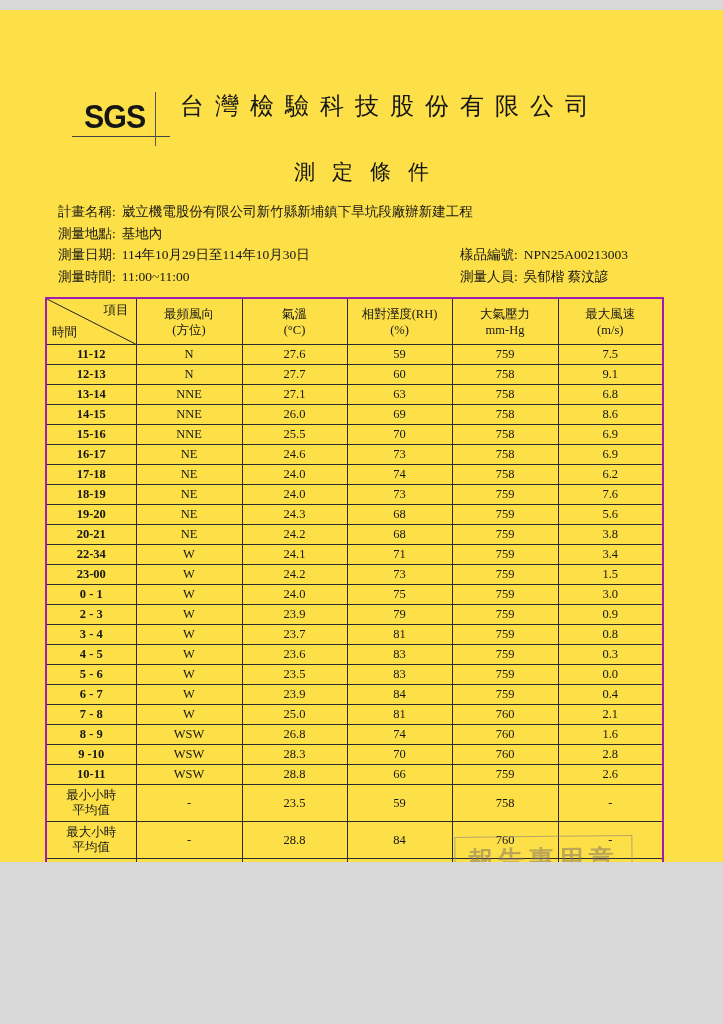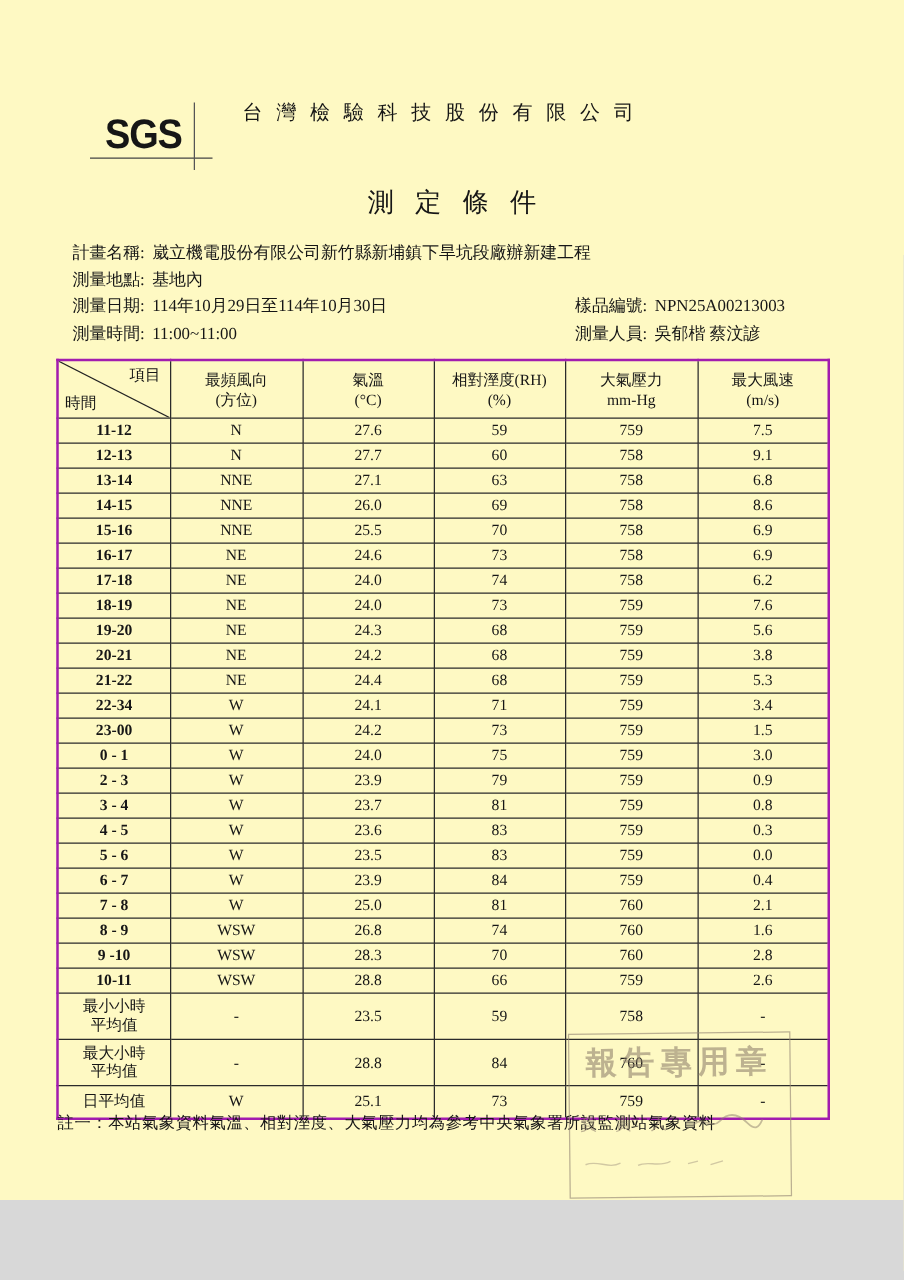--- a/index.html
+++ b/index.html
@@ -1,38 +1,38 @@
 <!DOCTYPE html>
 <html><head>
 <meta charset="utf-8">
 <style>
   html,body{margin:0;padding:0;background:#d8d8d8;}
   .page{
     position:relative;
-    width:723px;height:960px;
-    margin:0 auto;
-    background:#fef9c3;
+    width:723px;height:852px;
+    margin:10px auto;
+    background:#fde047;
     font-family:"Liberation Serif","DejaVu Serif",serif;
     color:#161616;
     overflow:hidden;
   }
   
   .sgs-logo{position:absolute;left:78px;top:80px;width:90px;height:56px;}
   .sgs-text{
     position:absolute;left:6px;top:8px;
     font-family:"Liberation Sans","DejaVu Sans",sans-serif;
     font-weight:bold;font-size:33px;letter-spacing:-1px;
     transform:scaleX(.92);transform-origin:left;
   }
   .sgs-underline{position:absolute;left:-6px;top:46px;width:98px;height:1px;background:#444;}
   .sgs-vline{position:absolute;left:77px;top:2px;width:1px;height:54px;background:#555;}
   
   .company{
-    position:absolute;left:194px;top:80px;margin:0;
-    font-size:16px;font-weight:normal;letter-spacing:11px;white-space:nowrap;
+    position:absolute;left:180px;top:80px;margin:0;
+    font-size:24px;font-weight:normal;letter-spacing:11px;white-space:nowrap;
   }
   .doc-title{
     position:absolute;left:0;right:0;top:148px;margin:0;
     text-align:center;font-size:21px;font-weight:normal;
     letter-spacing:17px;text-indent:17px;
   }
   
   .info{position:absolute;left:58px;top:191px;width:640px;font-size:13.5px;}
   .info-line{position:relative;height:21.5px;line-height:21.5px;white-space:nowrap;}
   .info-right{position:absolute;left:402px;top:0;}
@@ -242,28 +242,20 @@
 
         <tr>
           <td>20-21</td>
           <td>NE</td>
           <td>24.2</td>
           <td>68</td>
           <td>759</td>
           <td>3.8</td>
         </tr>
 
-        <tr>
-          <td>21-22</td>
-          <td>NE</td>
-          <td>24.4</td>
-          <td>68</td>
-          <td>759</td>
-          <td>5.3</td>
-        </tr>
 
         <tr>
           <td>22-34</td>
           <td>W</td>
           <td>24.1</td>
           <td>71</td>
           <td>759</td>
           <td>3.4</td>
         </tr>
 

